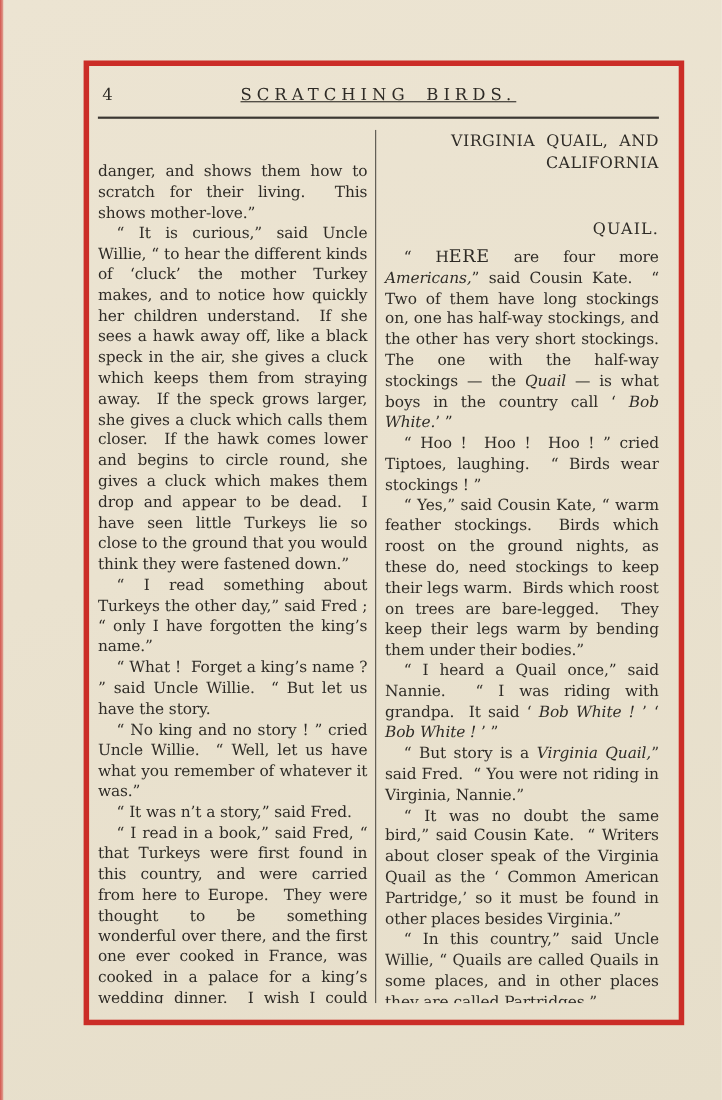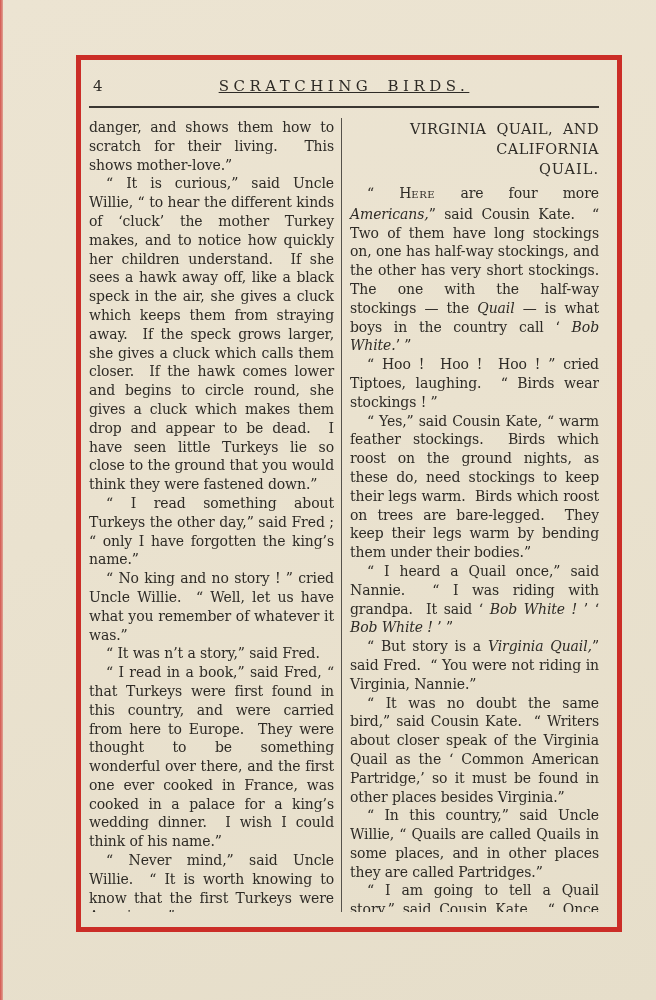--- a/index.html
+++ b/index.html
@@ -79,39 +79,40 @@
   }
   .col-right {
     flex: 1 1 auto;
     padding-left: 8px;
   }
   p.para {
     margin: 0;
     text-indent: 17px;
     white-space: pre-wrap;
   }
-  p.para.no-indent { text-indent: 0; }
+  p.para.no-indent { text-indent: 0; margin-top: 29px; }
   .section-heading {
     font-weight: normal;
     text-align: right;
     font-size: 14.5px;
     line-height: 20px;
     margin: 1px 0 5px 0;
     letter-spacing: 0.4px;
   }
   .section-heading .h-line1 {
     display: block;
     word-spacing: 5px;
   }
   .section-heading .h-line2 {
     display: block;
     letter-spacing: 1px;
+    margin-top: 40px;
   }
   .seg-i { font-style: italic; margin-top: 11px; }
-  .seg-sc { font-size: 10px; letter-spacing: 0.6px; }
+  .seg-sc { font-size: 16px; letter-spacing: 0.6px; }
 </style>
 </head>
 <body>
 
 <div class="edge-strip"></div>
 
 <div class="frame">
 
   <div class="header-row">
     <span class="page-number">4</span>
@@ -119,20 +120,21 @@
   </div>
 
   <div class="header-rule"></div>
 
   <div class="columns">
 
     <div class="col col-left">
       <p class="para no-indent"><span>danger, and shows them how to scratch for their living.  This shows mother-love.”</span></p>
       <p class="para"><span>“ It is curious,” said Uncle Willie, “ to hear the different kinds of ‘cluck’ the mother Turkey makes, and to notice how quickly her children understand.  If she sees a hawk away off, like a black speck in the air, she gives a cluck which keeps them from straying away.  If the speck grows larger, she gives a cluck which calls them closer.  If the hawk comes lower and begins to circle round, she gives a cluck which makes them drop and appear to be dead.  I have seen little Turkeys lie so close to the ground that you would think they were fastened down.”</span></p>
       <p class="para"><span>“ I read something about Turkeys the other day,” said Fred ; “ only I have forgotten the king’s name.”</span></p>
+      <p class="para"><span>“ What !  Forget a king’s name ? ” said Uncle Willie.  “ But let us have the story.</span></p>
       <p class="para"><span>“ No king and no story ! ” cried Uncle Willie.  “ Well, let us have what you remember of whatever it was.”</span></p>
       <p class="para"><span>“ It was n’t a story,” said Fred.</span></p>
       <p class="para"><span>“ I read in a book,” said Fred, “ that Turkeys were first found in this country, and were carried from here to Europe.  They were thought to be something wonderful over there, and the first one ever cooked in France, was cooked in a palace for a king’s wedding dinner.  I wish I could think of his name.”</span></p>
       <p class="para"><span>“ Never mind,” said Uncle Willie.  “ It is worth knowing to know that the first Turkeys were Americans.”</span></p>
     </div>
 
     <div class="col-divider"></div>
 
     <div class="col col-right">
       <h2 class="section-heading">

